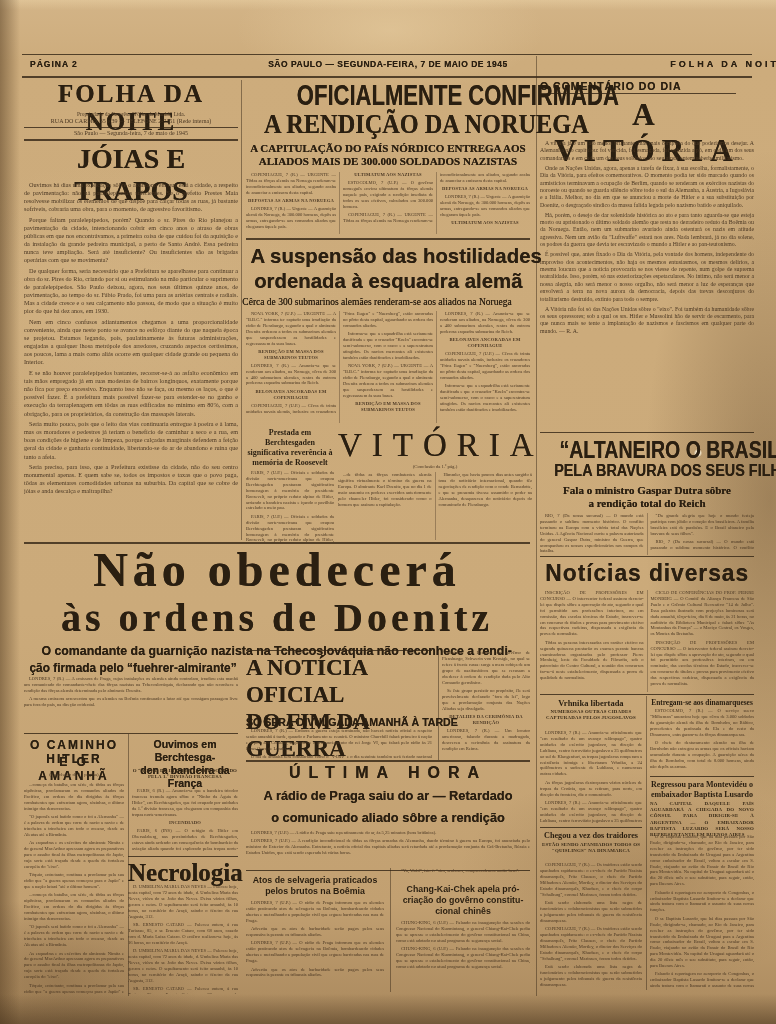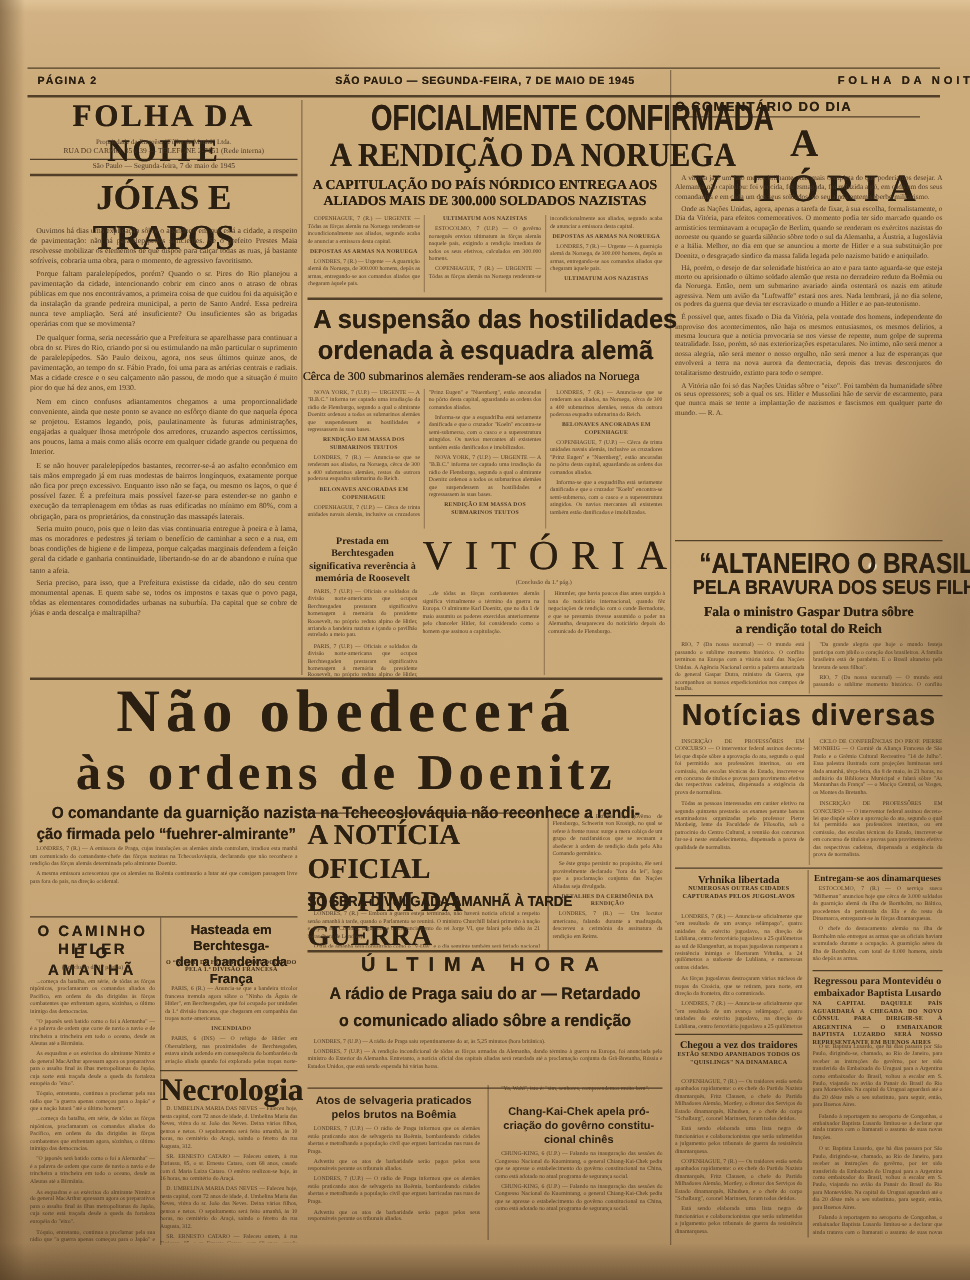--- a/index.html
+++ b/index.html
@@ -289,21 +289,21 @@
       <p>"O japonês será batido como o foi a Alemanha" — é a palavra de ordem que corre de navio a navio e de trincheira a trincheira em todo o oceano, desde as Aleutas até a Birmânia.</p>
       <p>As esquadras e os exércitos do almirante Nimitz e do general MacArthur apressam agora os preparativos para o assalto final às ilhas metropolitanas do Japão, cuja sorte está traçada desde a queda da fortaleza européia do "eixo".</p>
       <p>Tóquio, entretanto, continua a proclamar pela sua rádio que "a guerra apenas começou para o Japão" e que a nação lutará "até o último homem".</p>
       <p>...começa da batalha, em série, de tôdas as fôrças nipônicas, proclamaram os comandos aliados do Pacífico, em ordens do dia dirigidas às fôrças combatentes que enfrentam agora, sòzinhas, o último inimigo das democracias.</p>
       <p>"O japonês será batido como o foi a Alemanha" — é a palavra de ordem que corre de navio a navio e de trincheira a trincheira em todo o oceano, desde as Aleutas até a Birmânia.</p>
       <p>As esquadras e os exércitos do almirante Nimitz e do general MacArthur apressam agora os preparativos para o assalto final às ilhas metropolitanas do Japão, cuja sorte está traçada desde a queda da fortaleza européia do "eixo".</p>
       <p>Tóquio, entretanto, continua a proclamar pela sua rádio que "a guerra apenas começou para o Japão" e que a nação lutará "até o último homem".</p>
     </div>
 
   <div class="blk ctr sans ink" style="left:132px;top:738px;width:106px;font-size:10.5px;font-weight:bold;line-height:13px;">
-    <div>Hasteada em Berchtesga-</div>
+    <div>Ouvimos em Berchtesga-</div>
     <div>den a bandeira da França</div>
   </div>
   <div class="blk ctr caps-sub" style="left:132px;top:768px;width:106px;">O “NINHO DE HITLER” JÁ FOI OCUPADO PELA 1.ª DIVISÃO FRANCESA</div>
   <div class="blk body-text" style="left:132px;top:788px;width:106px;height:64px;">
       <p>PARIS, 6 (R.) — Anuncia-se que a bandeira tricolor francesa tremula agora sôbre o "Ninho da Águia de Hitler", em Berchtesgaden, que foi ocupado por unidades da 1.ª divisão francesa, que chegaram em companhia das tropas norte-americanas.</p>
       <p class="caps-line">INCENDIADO</p>
       <p>PARIS, 6 (INS) — O refúgio de Hitler em Obersalzberg, nas proximidades de Berchtesgaden, estava ainda ardendo em consequência do bombardeio da aviação aliada quando foi explorado pelas tropas norte-americanas da 7.ª patrulha.</p>
     </div>
 
   <div class="hline" style="left:128px;top:856px;width:110px;"></div>

